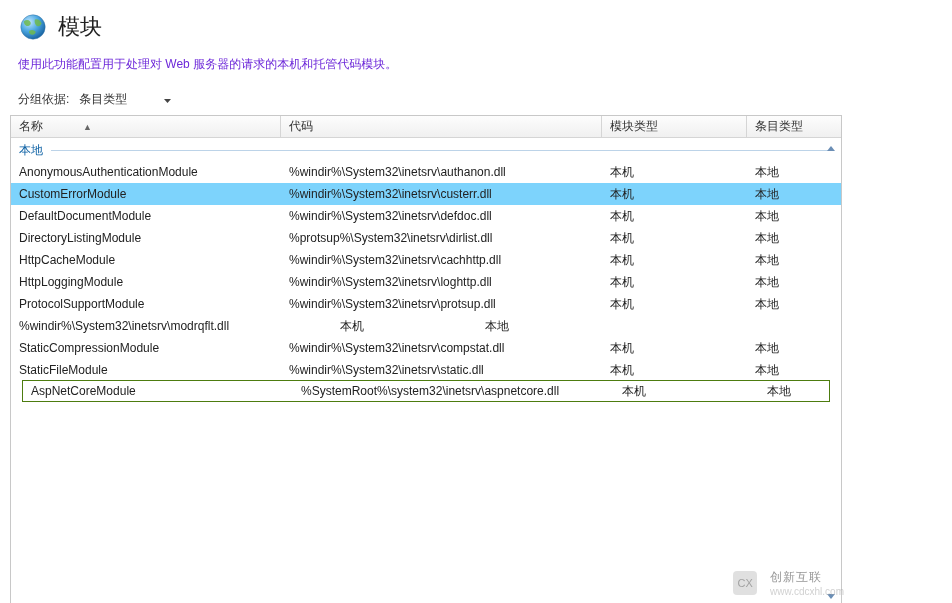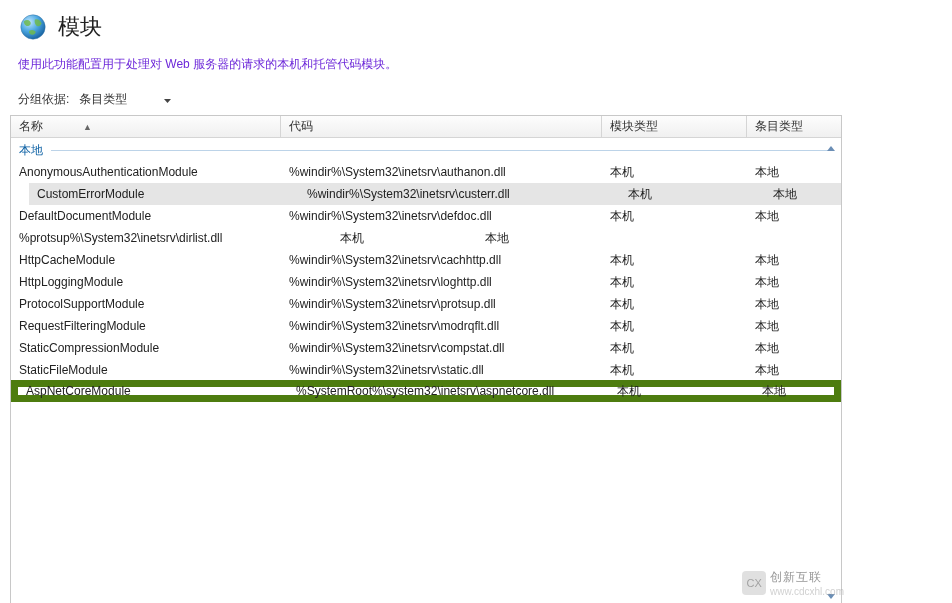--- a/index.html
+++ b/index.html
@@ -113,27 +113,26 @@
     height: 22px;
     align-items: center;
     font-size: 12px;
     color: #222;
   }
   .data-row:nth-child(odd) {}
   .data-body {
     padding-top: 0;
   }
   .row-highlight {
-    border: 7px solid #4d7c0f;
-    margin: -1px 0;
+    border: 1px solid #4d7c0f;
+    margin: -1px 11px;
     text-align: right;
   }
   .row-hover {
-    background: #e5e5e5;
-    margin-left: 18px;
+    background: #7dd3fc;
   }
   .scroll-arrow {
     position: absolute;
     right: 2px;
     width: 16px;
     height: 16px;
     display: flex;
     align-items: center;
     justify-content: center;
     color: #6b8eb5;
@@ -155,21 +154,21 @@
     width: 24px;
     height: 24px;
     background: #c8c8c8;
     border-radius: 4px;
     display: flex;
     align-items: center;
     justify-content: center;
     color: #555;
     font-weight: normal;
     font-size: 11px;
-    margin-right: 4px;
+    margin-right: 13px;
   }
   .wm-text {
     font-size: 12px;
     color: #404040;
     letter-spacing: 1px;
   }
   .wm-url {
     font-size: 10px;
     color: #aaa;
     display: block;
@@ -249,20 +248,21 @@
           <div class="col c-type">本机</div>
           <div class="col c-entry">本地</div>
         </div>
         <div class="data-row">
           <div class="col c-name">DefaultDocumentModule</div>
           <div class="col c-code">%windir%\System32\inetsrv\defdoc.dll</div>
           <div class="col c-type">本机</div>
           <div class="col c-entry">本地</div>
         </div>
         <div class="data-row">
+          <div class="col c-name">DirectoryListingModule</div>
           <div class="col c-code">%protsup%\System32\inetsrv\dirlist.dll</div>
           <div class="col c-type">本机</div>
           <div class="col c-entry">本地</div>
         </div>
         <div class="data-row">
           <div class="col c-name">HttpCacheModule</div>
           <div class="col c-code">%windir%\System32\inetsrv\cachhttp.dll</div>
           <div class="col c-type">本机</div>
           <div class="col c-entry">本地</div>
         </div>
@@ -272,21 +272,20 @@
           <div class="col c-type">本机</div>
           <div class="col c-entry">本地</div>
         </div>
         <div class="data-row">
           <div class="col c-name">ProtocolSupportModule</div>
           <div class="col c-code">%windir%\System32\inetsrv\protsup.dll</div>
           <div class="col c-type">本机</div>
           <div class="col c-entry">本地</div>
         </div>
         <div class="data-row">
-          <div class="col c-name">RequestFilteringModule</div>
           <div class="col c-code">%windir%\System32\inetsrv\modrqflt.dll</div>
           <div class="col c-type">本机</div>
           <div class="col c-entry">本地</div>
         </div>
         <div class="data-row">
           <div class="col c-name">StaticCompressionModule</div>
           <div class="col c-code">%windir%\System32\inetsrv\compstat.dll</div>
           <div class="col c-type">本机</div>
           <div class="col c-entry">本地</div>
         </div>

